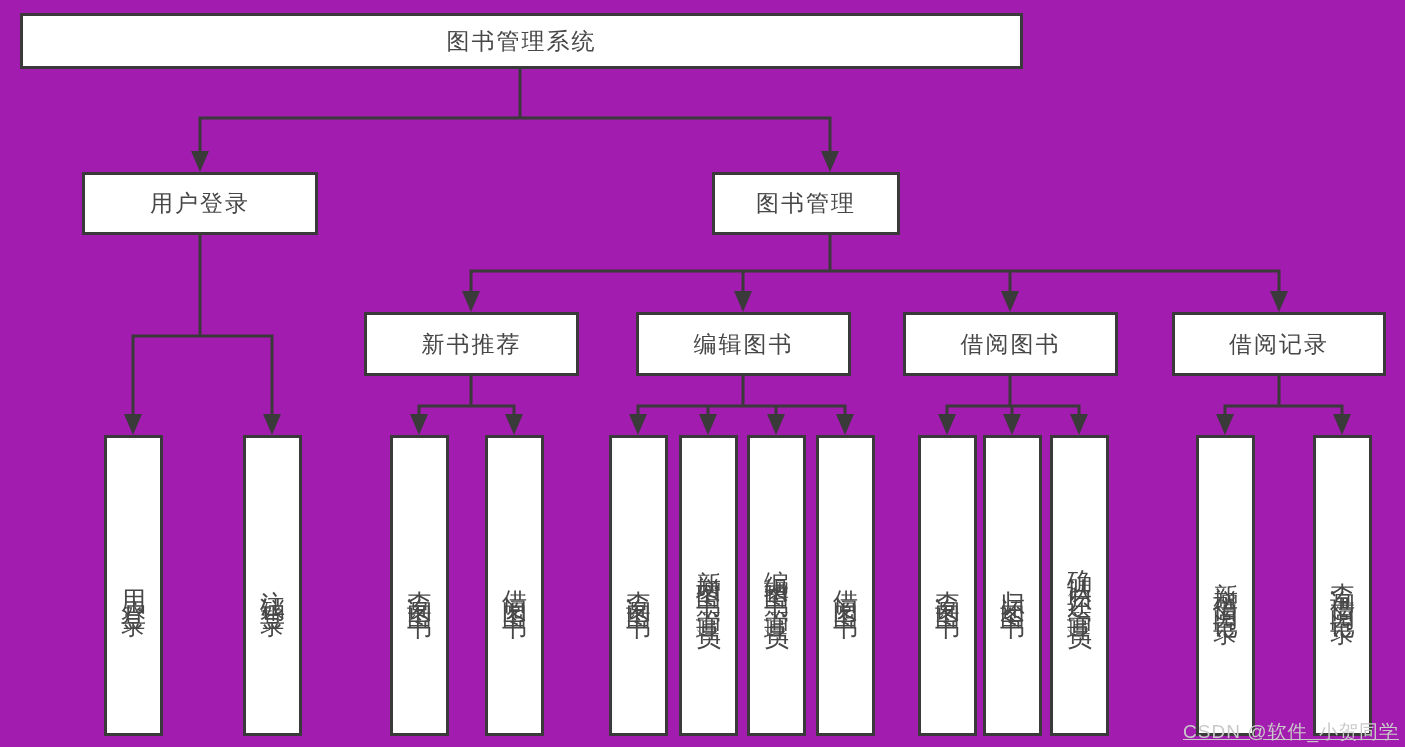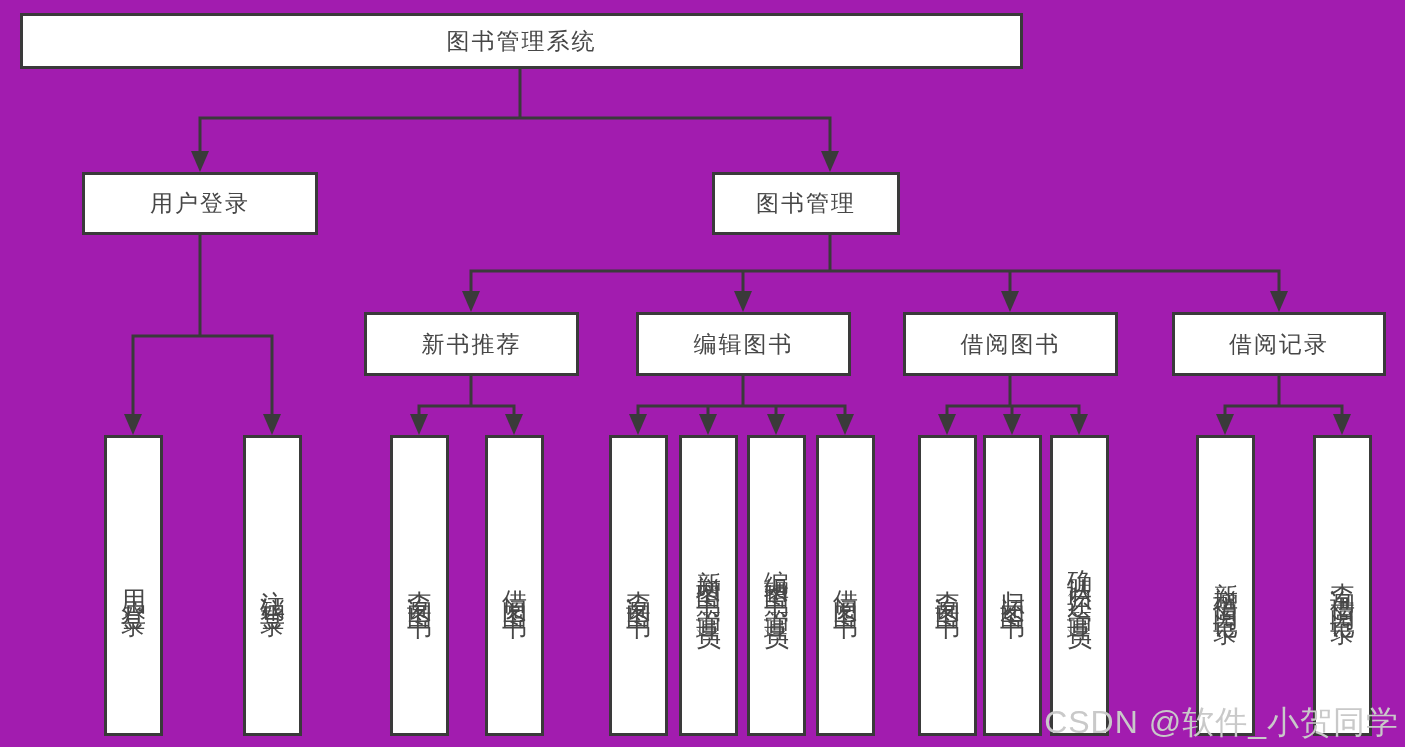--- a/index.html
+++ b/index.html
@@ -45,25 +45,26 @@
     height: 301px;
     writing-mode: vertical-rl;
     font-size: 25px;
     letter-spacing: 8px;
     line-height: 1;
   }
   .watermark {
     position: absolute;
     right: 6px;
     bottom: 2px;
-    font-size: 32px;
+    font-size: 19px;
     color: #c9c9c9;
     letter-spacing: 1px;
     z-index: 3;
     white-space: nowrap;
+    text-decoration: underline;
   }
   svg .wire {
     stroke: #3a3a3a;
     stroke-width: 3;
     fill: none;
   }
   svg .head {
     fill: #3a3a3a;
     stroke: none;
   }

